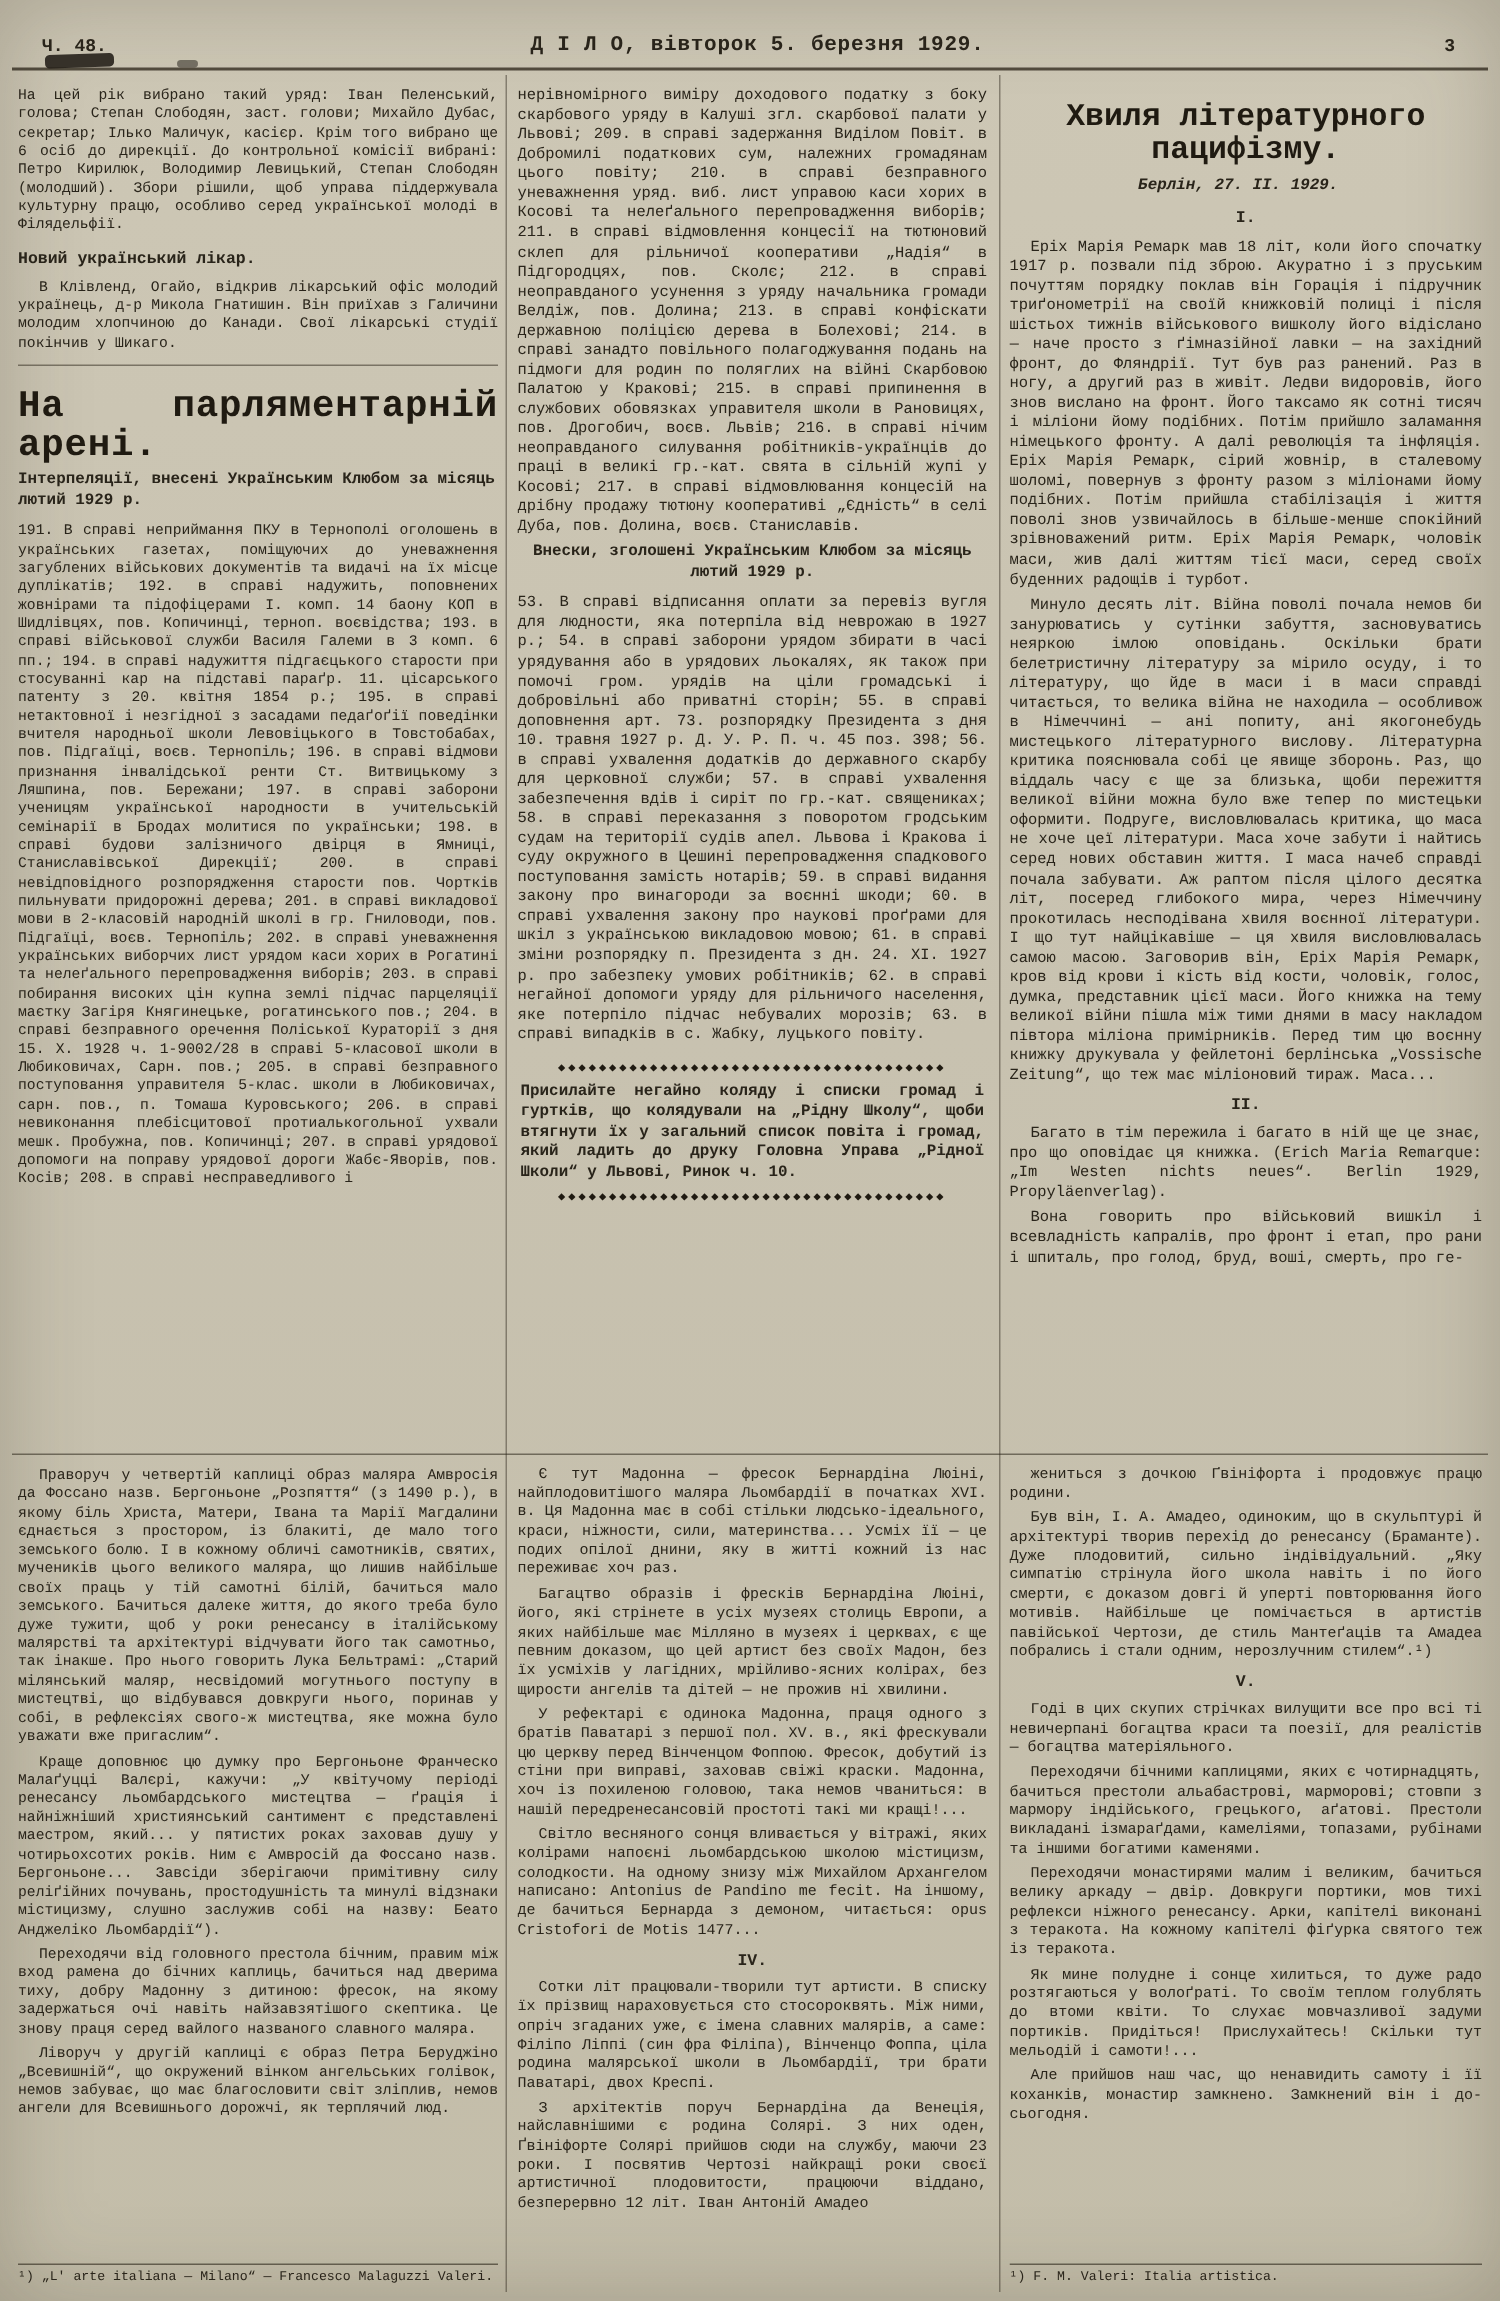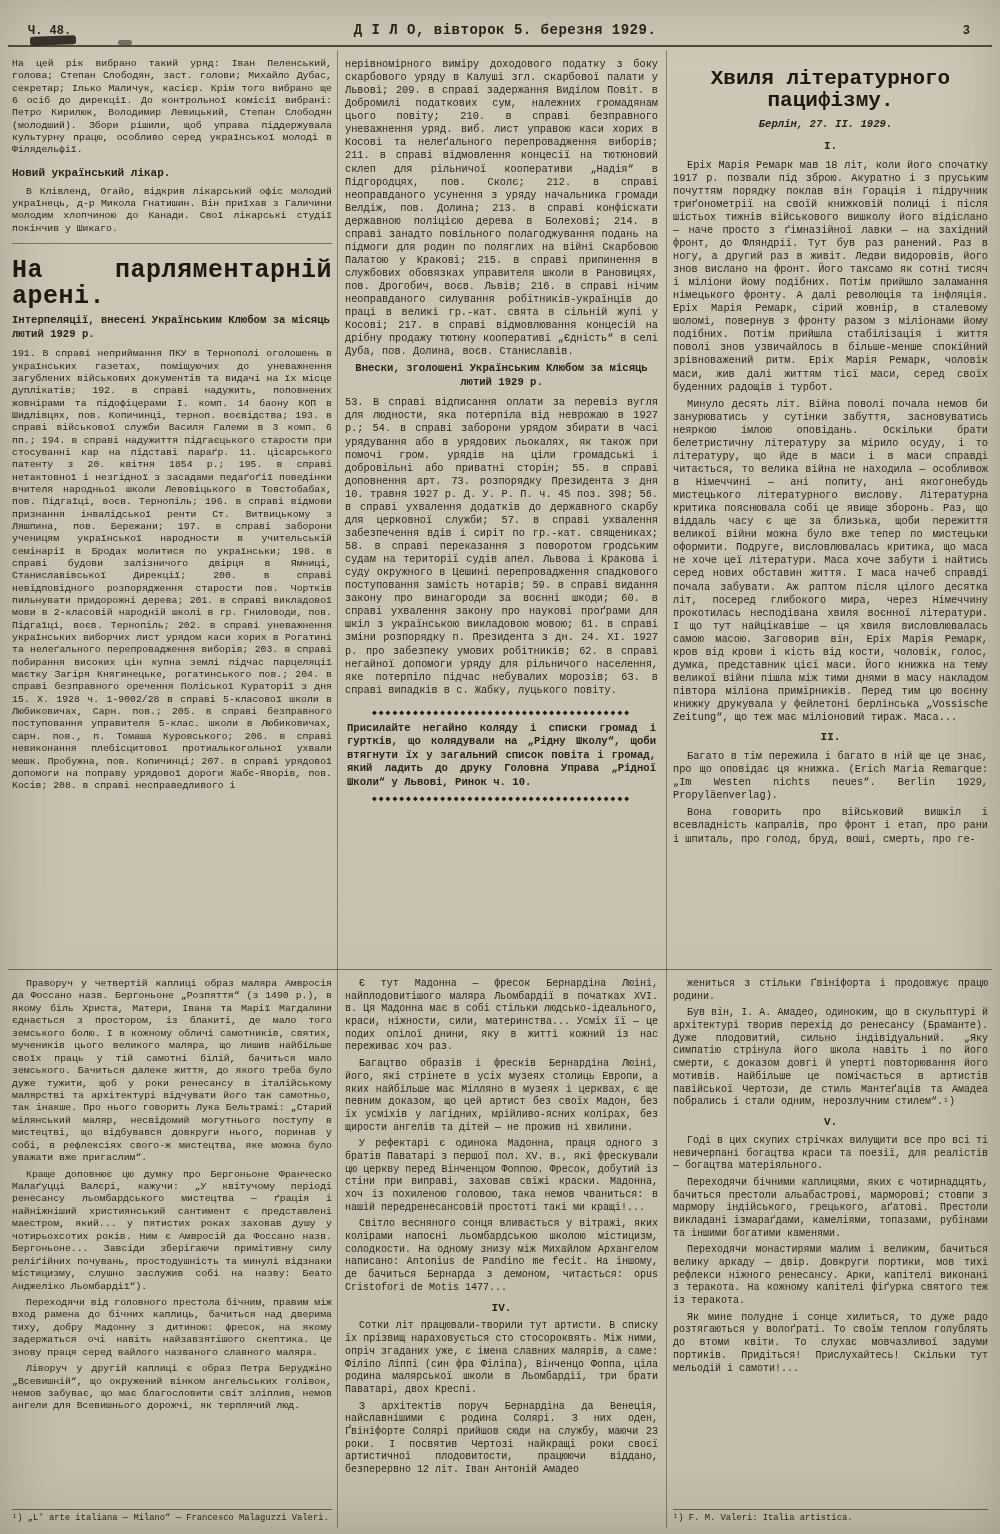--- a/index.html
+++ b/index.html
@@ -115,26 +115,27 @@
       </div>
     <div class="section-label">IV.</div>
     <div>
         <p>Сотки літ працювали-творили тут артисти. В списку їх прізвищ нараховується сто стосороквять. Між ними, опріч згаданих уже, є імена славних малярів, а саме: Філіпо Ліппі (син фра Філіпа), Вінченцо Фоппа, ціла родина малярської школи в Льомбардії, три брати Паватарі, двох Креспі.</p>
         <p>З архітектів поруч Бернардіна да Венеція, найславнішими є родина Солярі. З них оден, Ґвініфорте Солярі прийшов сюди на службу, маючи 23 роки. І посвятив Чертозі найкращі роки своєї артистичної плодовитости, працюючи віддано, безперервно 12 літ. Іван Антоній Амадео</p>
       </div>
   </section>
 
   <section class="col" id="f-right">
     <div>
-        <p>жениться з стільки Ґвініфорта і продовжує працю родини.</p>
+        <p>жениться з дочкою Ґвініфорта і продовжує працю родини.</p>
         <p>Був він, І. А. Амадео, одиноким, що в скульптурі й архітектурі творив перехід до ренесансу (Браманте). Дуже плодовитий, сильно індівідуальний. „Яку симпатію стрінула його школа навіть і по його смерти, є доказом довгі й уперті повторювання його мотивів. Найбільше це помічається в артистів павійської Чертози, де стиль Мантеґаців та Амадеа побрались і стали одним, нерозлучним стилем“.¹)</p>
       </div>
     <div class="section-label">V.</div>
     <div>
         <p>Годі в цих скупих стрічках вилущити все про всі ті невичерпані богацтва краси та поезії, для реалістів — богацтва матеріяльного.</p>
         <p>Переходячи бічними каплицями, яких є чотирнадцять, бачиться престоли альабастрові, марморові; стовпи з мармору індійського, грецького, аґатові. Престоли викладані ізмараґдами, камеліями, топазами, рубінами та іншими богатими каменями.</p>
         <p>Переходячи монастирями малим і великим, бачиться велику аркаду — двір. Довкруги портики, мов тихі рефлекси ніжного ренесансу. Арки, капітелі виконані з теракота. На кожному капітелі фіґурка святого теж із теракота.</p>
         <p>Як мине полудне і сонце хилиться, то дуже радо розтягаються у волоґраті. То своїм теплом голублять до втоми квіти. То слухає мовчазливої задуми портиків. Придіться! Прислухайтесь! Скільки тут мельодій і самоти!...</p>
+        <p>Але прийшов наш час, що ненавидить самоту і її коханків, монастир замкнено. Замкнений він і до-сьогодня.</p>
       </div>
     <div class="footnote">¹) F. M. Valeri: Italia artistica.</div>
   </section>
 
 </div>
 
 </body></html>

